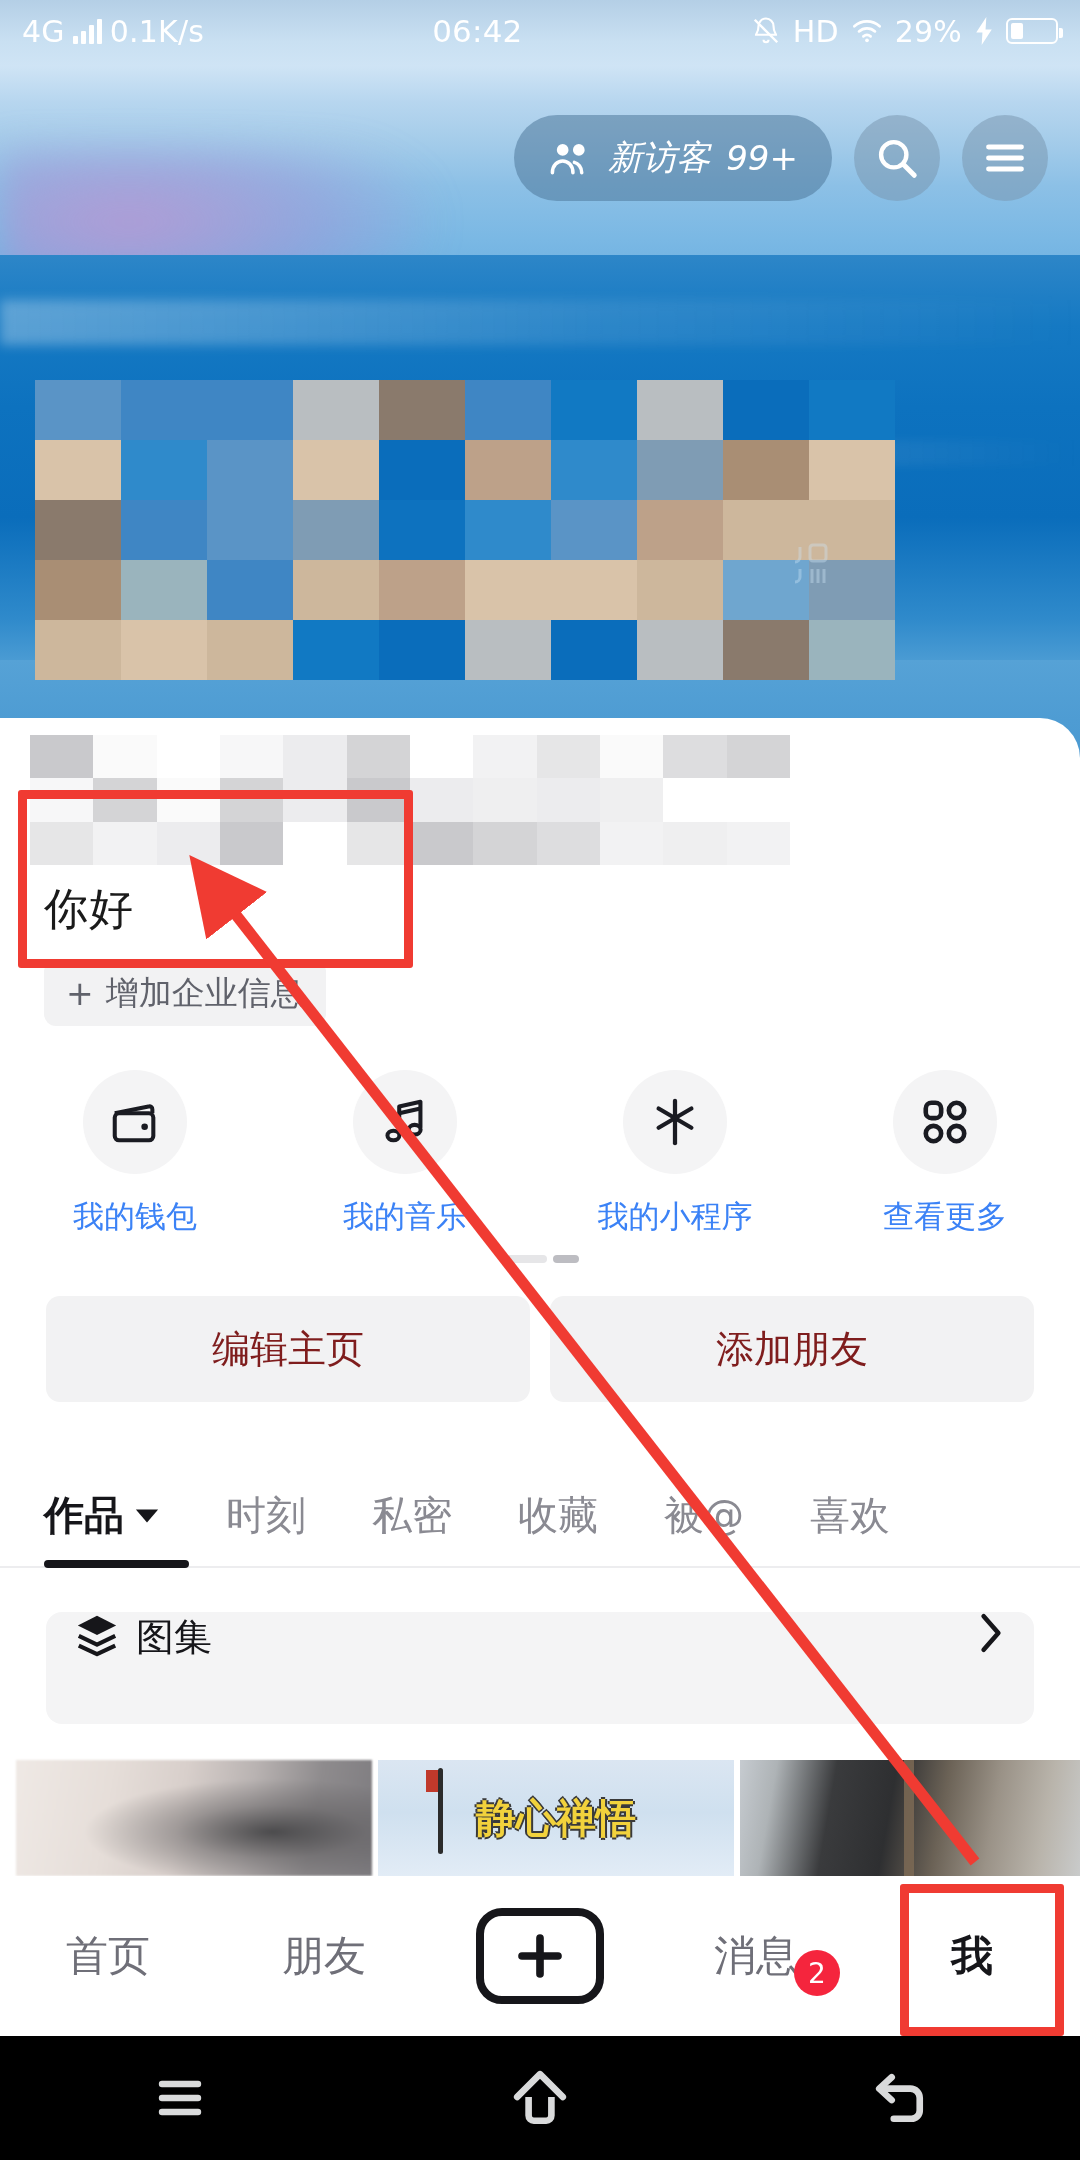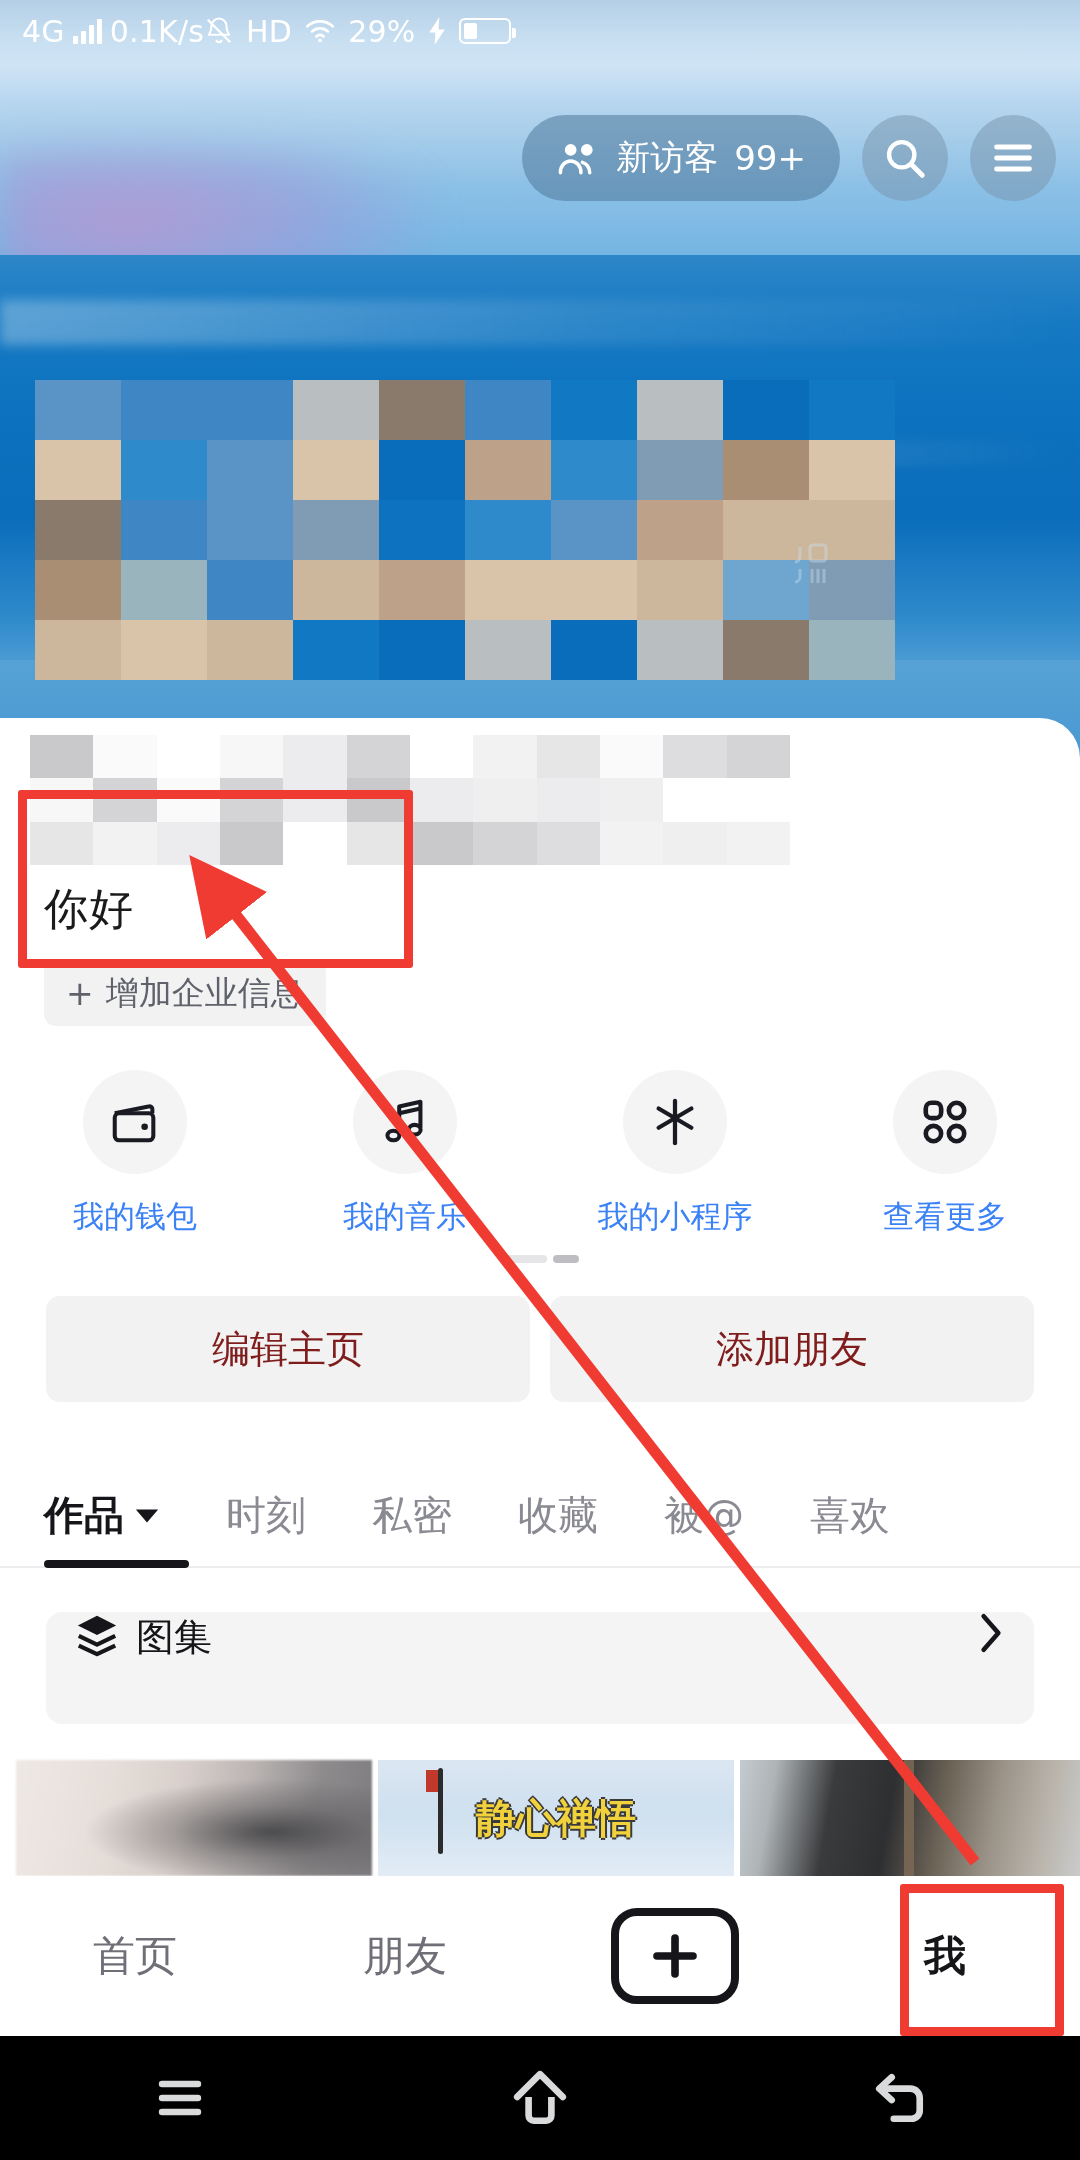--- a/index.html
+++ b/index.html
@@ -86,21 +86,21 @@
   .batt{
     width:52px;height:26px;border:2.5px solid #fff;border-radius:6px;position:relative;
     display:flex;align-items:center;padding:3px;
   }
   .batt:after{content:"";position:absolute;right:-7px;top:8px;width:4px;height:10px;background:#fff;border-radius:0 2px 2px 0;}
   .batt > i{display:block;height:100%;background:#fff;border-radius:2px;}
 
   
   .topnav{
     position:absolute;left:0;top:108px;width:1080px;height:100px;z-index:25;
-    display:flex;align-items:center;justify-content:flex-end;gap:22px;padding-right:24px;
+    display:flex;align-items:center;justify-content:flex-end;gap:22px;padding-right:32px;font-style:italic;
   }
   .visitor-pill{
     height:86px;border-radius:43px;background:rgba(78,120,155,.55);
     display:flex;align-items:center;gap:16px;padding:0 34px;color:#fff;
     font-size:34px;
   }
   .round-btn{
     width:86px;height:86px;border-radius:50%;background:rgba(120,150,175,.52);
     display:flex;align-items:center;justify-content:center;
   }
@@ -312,20 +312,23 @@
     <div class="sb-left">
       <span>4G</span>
       <span class="bars">
           <i></i>
           <i></i>
           <i></i>
           <i></i>
         </span>
       <span>0.1K/s</span>
     </div>
+    <div class="sb-center">
+      <span class="sb-time">06:42</span>
+    </div>
     <div class="sb-right">
       <svg width="30" height="30" viewBox="0 0 24 24">
         <path d="M6 8a6 6 0 0 1 12 0c0 5 2 6 2 7H4c0-1 2-2 2-7z" fill="none" stroke="#fff" stroke-width="1.7"></path>
         <path d="M10 19a2 2 0 0 0 4 0" fill="none" stroke="#fff" stroke-width="1.7"></path>
         <path d="M3 3 L21 21" stroke="#fff" stroke-width="1.9"></path>
       </svg>
       <span>HD</span>
       <svg width="32" height="26" viewBox="0 0 24 18">
         <g fill="none" stroke="#fff" stroke-width="2" stroke-linecap="round">
           <path d="M2.5 5.5a14 14 0 0 1 19 0"></path>
@@ -522,20 +525,24 @@
     <div class="bn-item">
       <div class="bn-plus">
         <svg width="54" height="54" viewBox="0 0 24 24">
           <g stroke="#16161a" stroke-width="3.4" stroke-linecap="round">
             <path d="M12 4 V20"></path>
               <path d="M4 12 H20"></path>
           </g>
         </svg>
       </div>
     </div>
+    <div class="bn-item">
+      <span>消息</span>
+      <span class="badge">2</span>
+    </div>
     <div class="bn-item active">我</div>
   </div>
 
   <div class="androidnav">
     <div class="an-item">
       <svg width="54" height="44" viewBox="0 0 26 22">
         <g stroke="#d9dadb" stroke-width="3.2" stroke-linecap="round">
           <path d="M4 4h18"></path>
             <path d="M4 11h18"></path>
             <path d="M4 18h18"></path>

